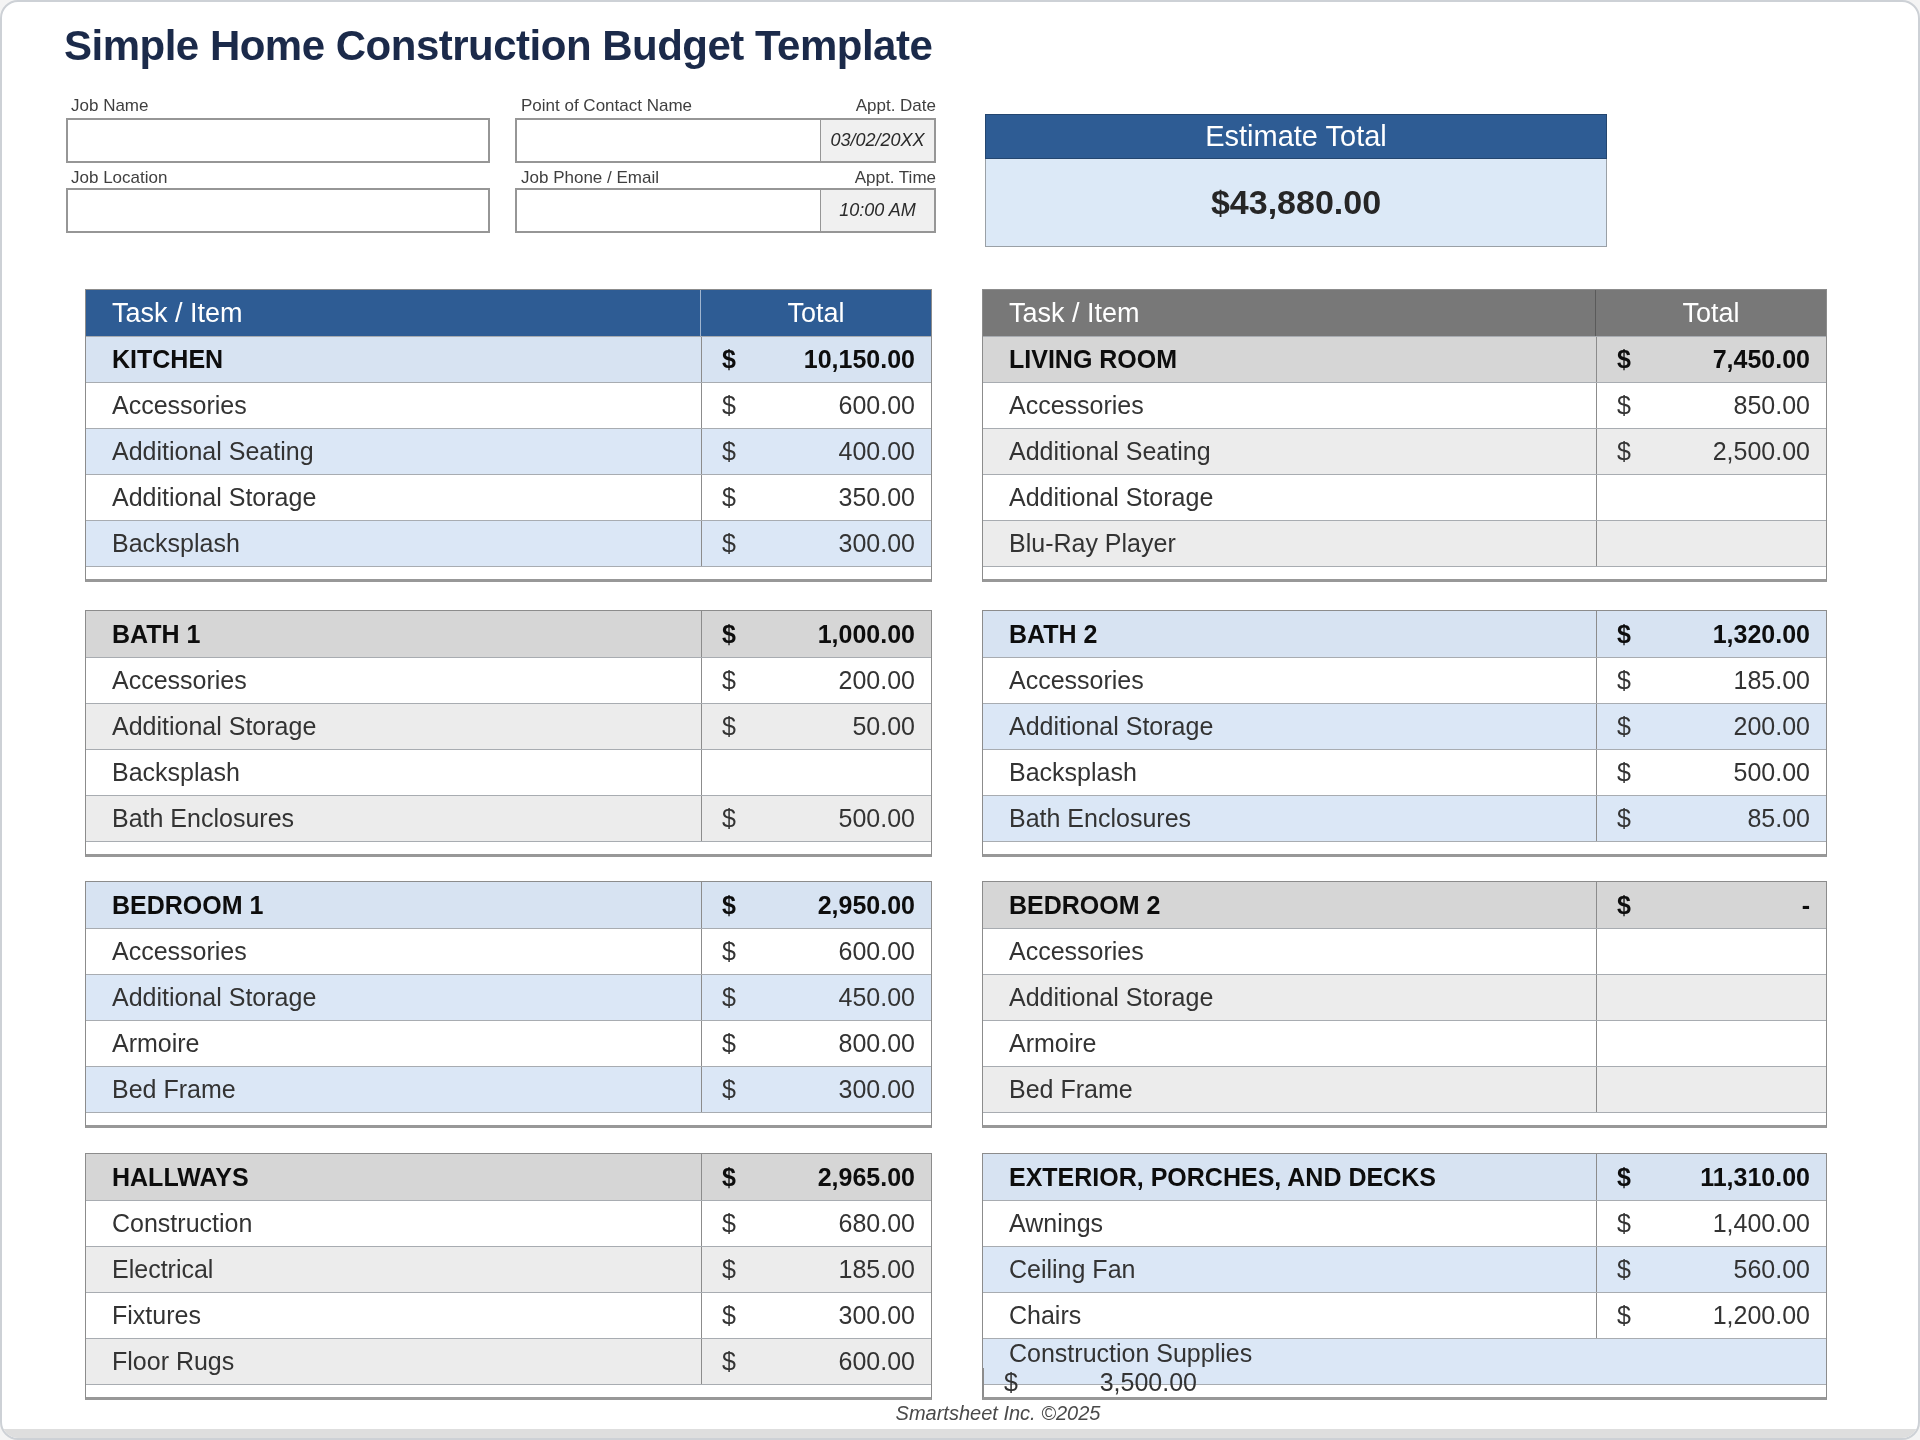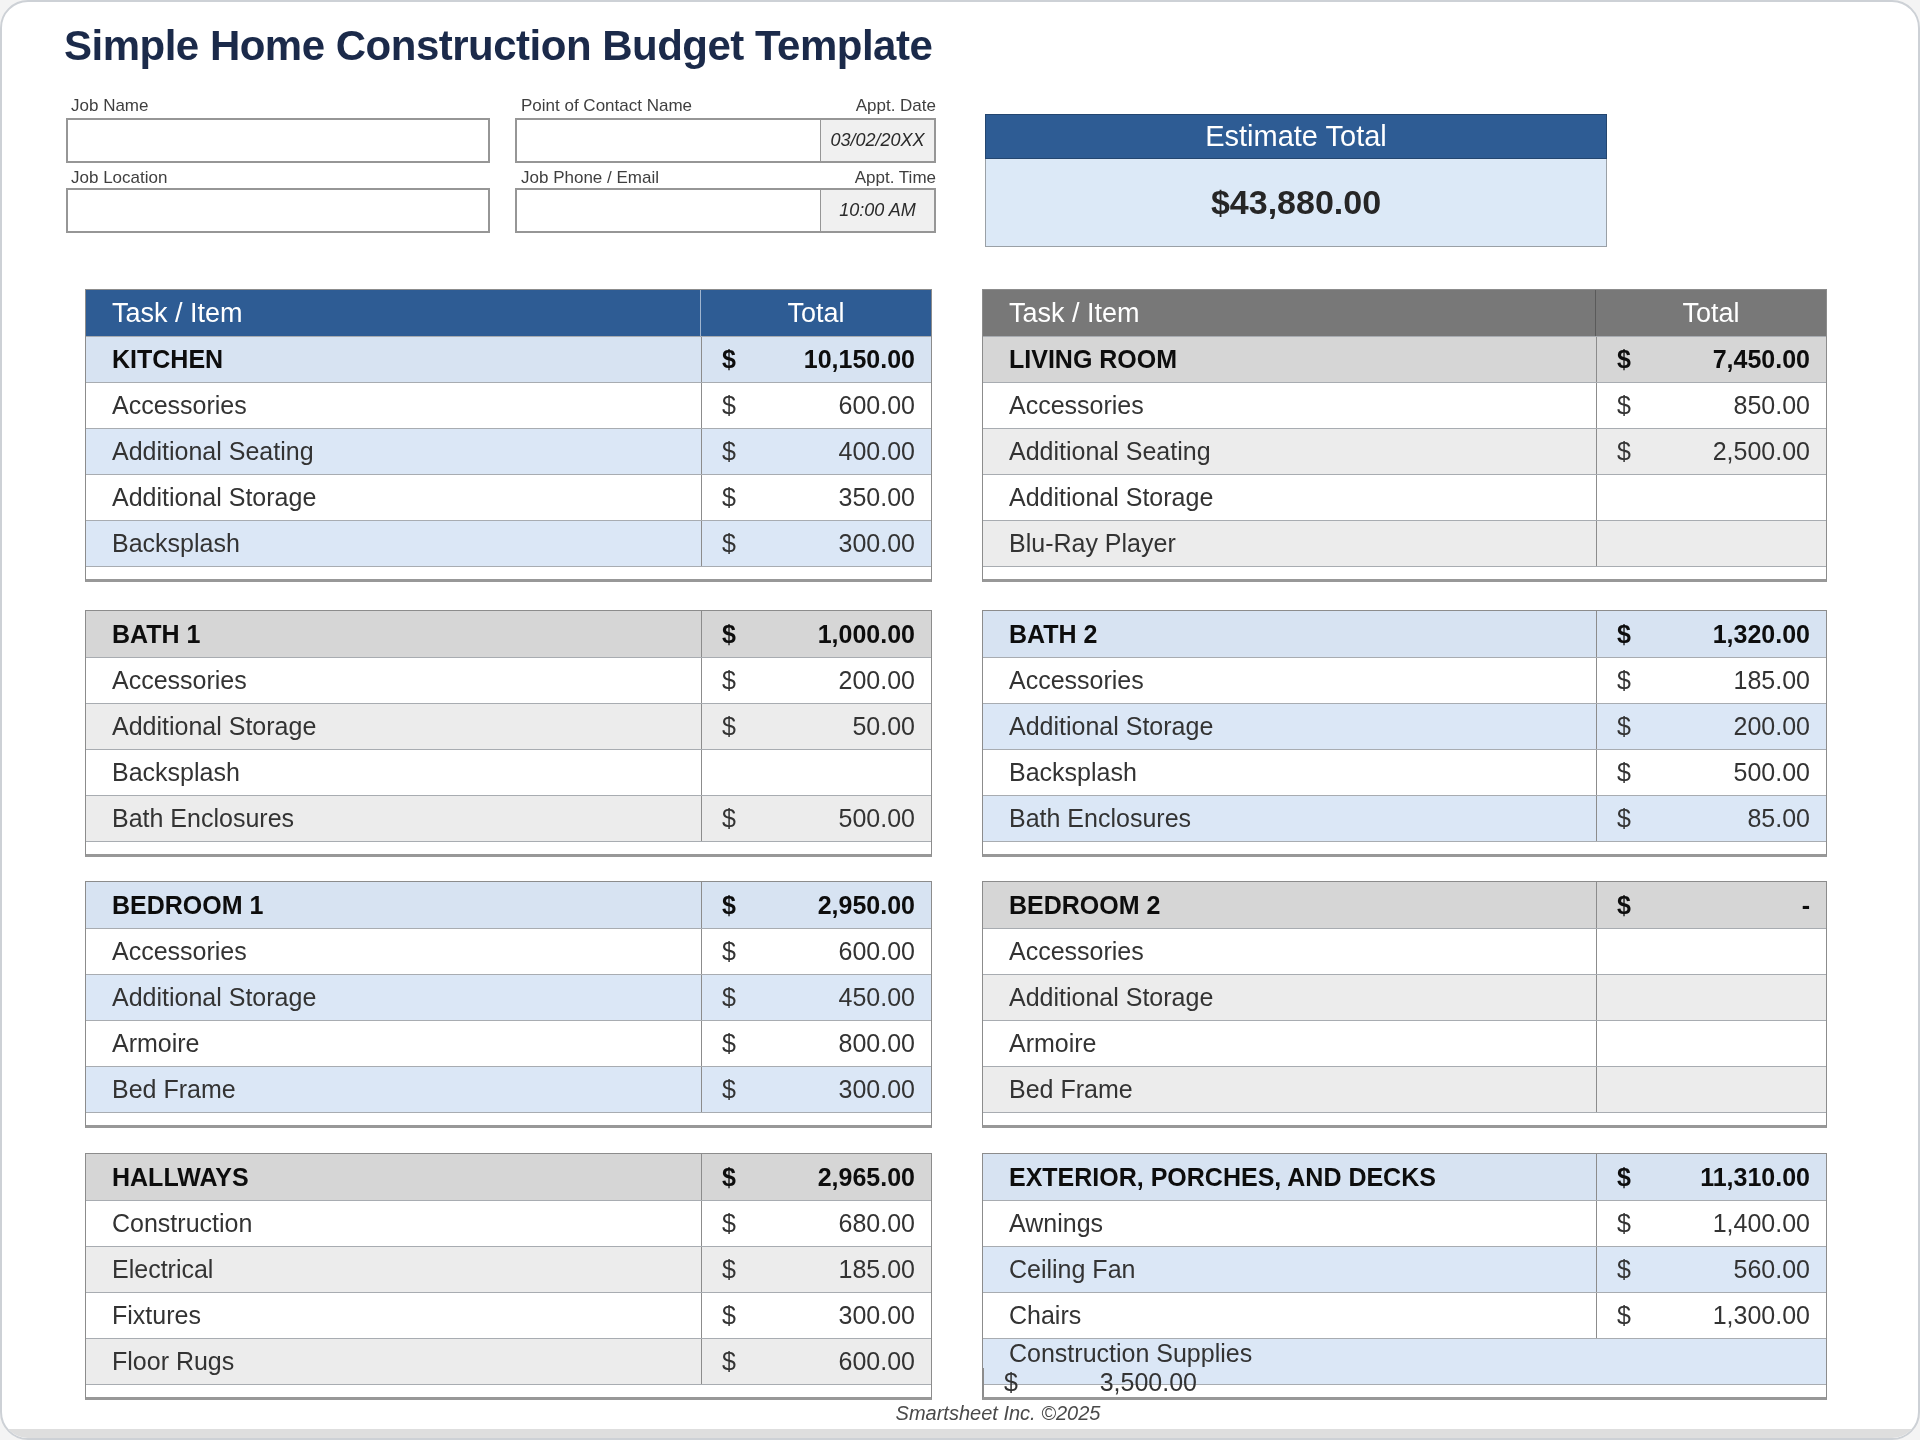--- a/index.html
+++ b/index.html
@@ -1,18 +1,18 @@
 <!DOCTYPE html>
 <html><head>
 <meta charset="utf-8">
 <style>
   html,body{margin:0;padding:0;background:#f4f4f4;}
   .page{
     position:relative;width:1916px;height:1436px;margin:0 auto;
-    background:#ffffff;border:2px solid #cdd1d6;border-radius:28px;overflow:hidden;
+    background:#ffffff;border:2px solid #cdd1d6;border-radius:18px;overflow:hidden;
     font-family:"Liberation Sans", sans-serif;
   }
   .page-title{
     position:absolute;left:62px;top:20px;font-size:42px;font-weight:bold;
     color:#1b2a4a;letter-spacing:-0.5px;
   }
   .flabel{position:absolute;font-size:17px;color:#3f3f3f;}
   .flabel.right{text-align:right;}
   .finput{
     position:absolute;background:#fff;border:2px solid #969696;box-sizing:border-box;
@@ -359,21 +359,21 @@
           <div class="task">Ceiling Fan</div>
           <div class="total">
             <span>$</span>
             <span>560.00</span>
           </div>
         </div>
         <div class="trow" style="background: rgb(255, 255, 255);">
           <div class="task">Chairs</div>
           <div class="total">
             <span>$</span>
-            <span>1,300.00</span>
+            <span>1,200.00</span>
           </div>
         </div>
         <div class="trow" style="background: rgb(219, 231, 246); flex-direction: column;">
           <div class="task">Construction Supplies</div>
           <div class="total">
             <span>$</span>
             <span>3,500.00</span>
           </div>
         </div>
         <div class="sliver"></div>

